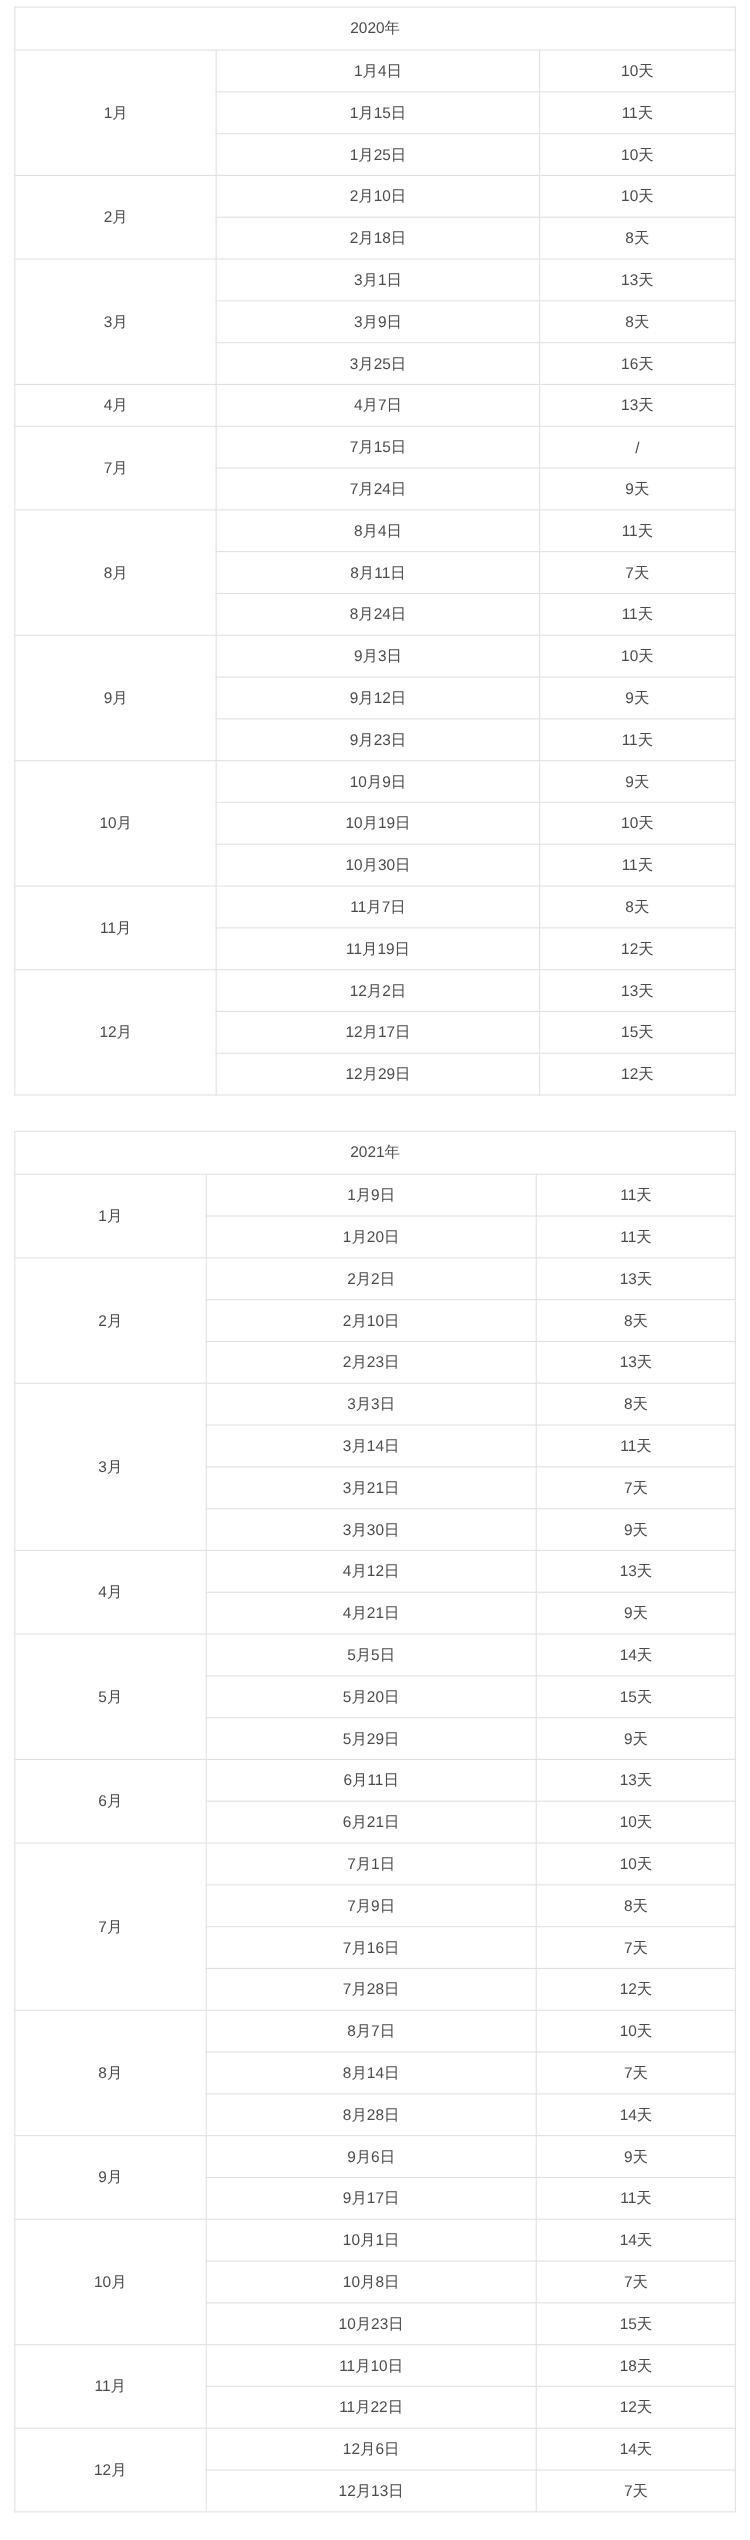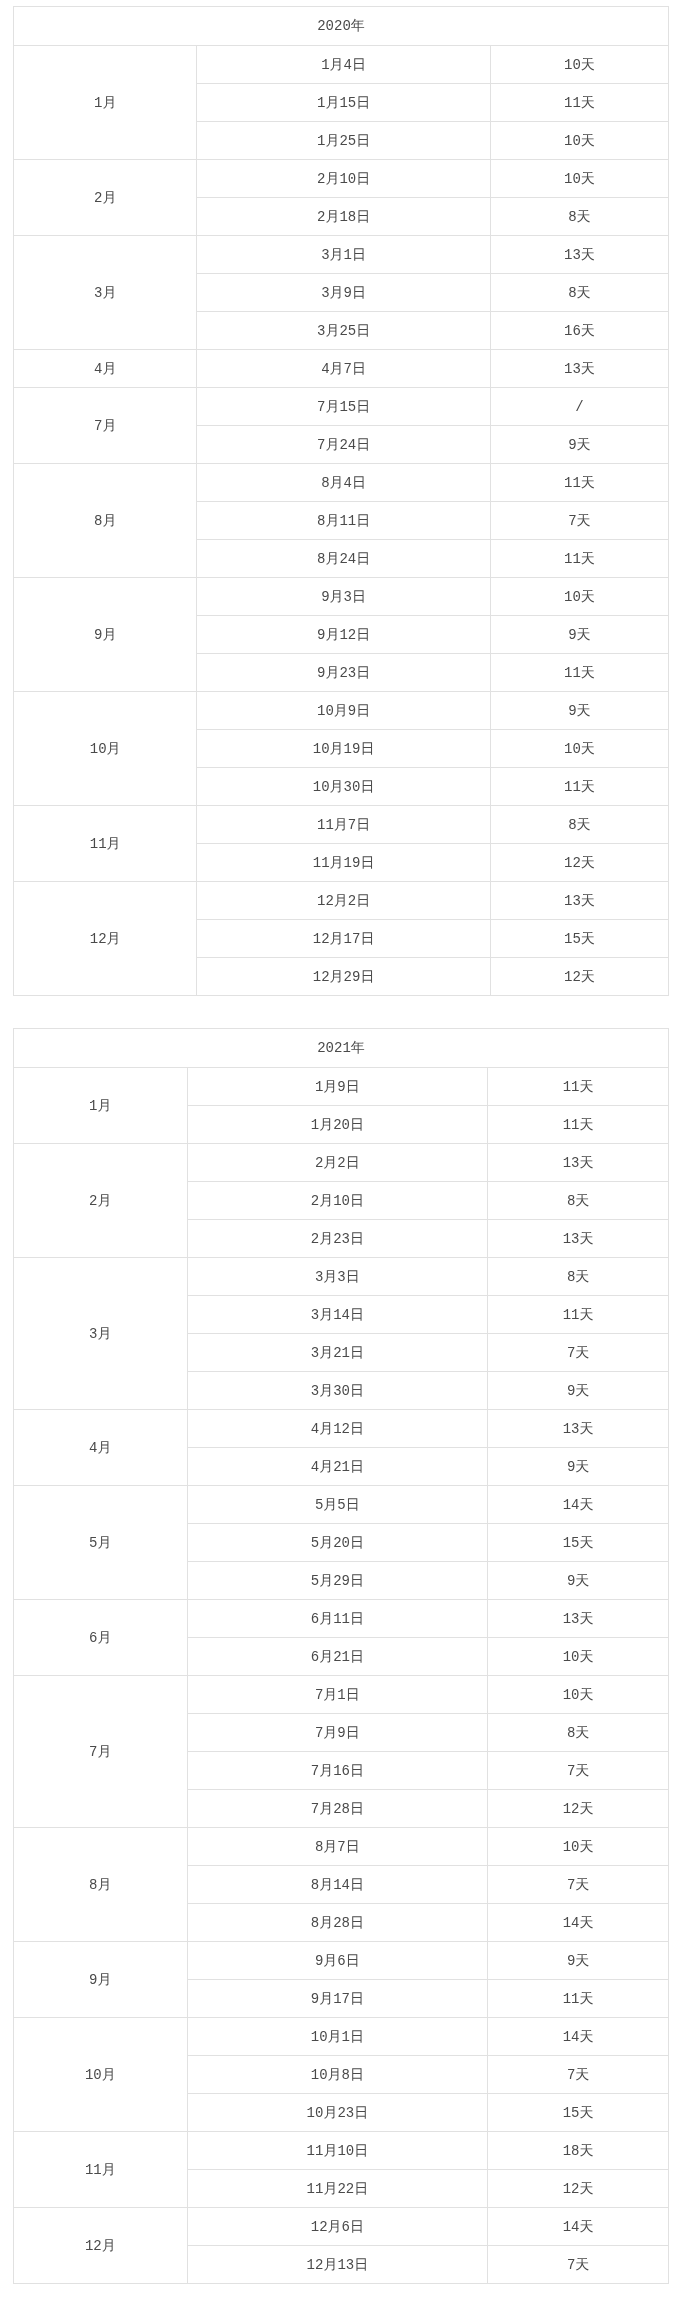--- a/index.html
+++ b/index.html
@@ -9,21 +9,20 @@
   }
   body {
     width: 682px;
     min-height: 2309px;
     font-family: "Liberation Sans", "DejaVu Sans", sans-serif;
     color: #4a4a4a;
     box-sizing: border-box;
   }
   .tables-wrap {
     padding: 6px 13px 12px 13px;
-    font-family: Liberation Mono, monospace;
   }
   table.schedule-table {
     width: 100%;
     border-collapse: collapse;
     table-layout: fixed;
   }
   table.schedule-table:first-child {
     margin-bottom: 32px;
   }
   table.schedule-table td {

